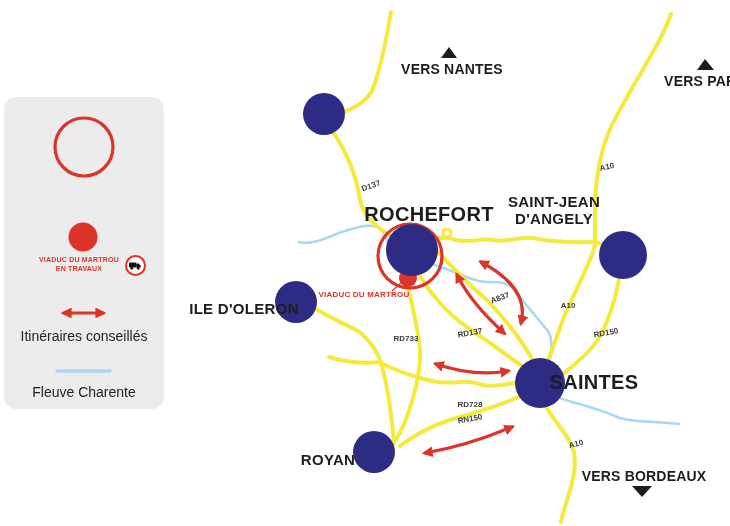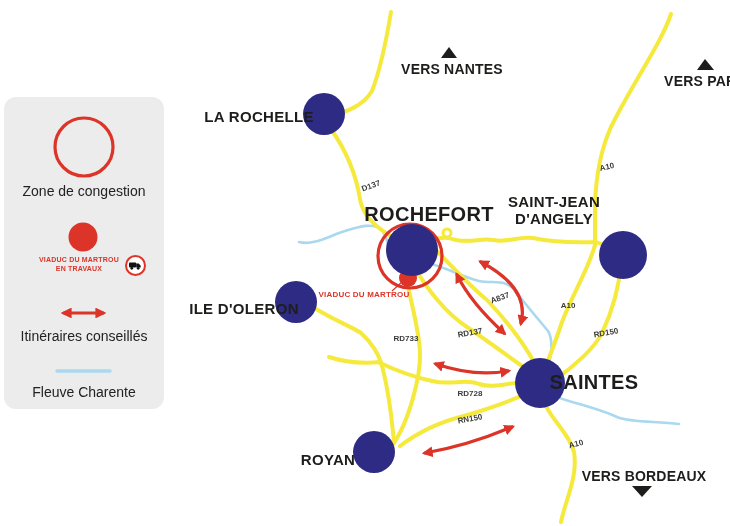--- a/index.html
+++ b/index.html
@@ -101,47 +101,45 @@
   <svg width="16" height="16" viewBox="0 0 20 20" style="position:absolute;left:0;top:0;">
     <rect x="2.5" y="7" width="9" height="6" rx="1" fill="#111"></rect>
     <path d="M11.5,8.2 h3.2 l2.4,2.6 v2.2 h-5.6 z" fill="#111"></path>
     <circle cx="6" cy="14.2" r="1.7" fill="#111"></circle>
     <circle cx="14" cy="14.2" r="1.7" fill="#111"></circle>
   </svg>
 </div>
 
 <div id="labels">
 
-  <div class="lbl city-lbl" style="left:259px;top:116px;">LA ROCHELLE</div>
   <div class="lbl city-lbl big" style="left:429px;top:214px;">ROCHEFORT</div>
   <div class="lbl city-lbl" style="left:230px;top:308px;margin-left:14px;">ILE D'OLERON</div>
   <div class="lbl city-lbl" style="left:554px;top:210px;line-height:17px;">
     <div>SAINT-JEAN</div>
     <div>D'ANGELY</div>
   </div>
   <div class="lbl city-lbl big" style="left:594px;top:382px;text-align:right;">SAINTES</div>
   <div class="lbl city-lbl" style="left:328px;top:459px;">ROYAN</div>
 
   <div class="lbl dir-lbl" style="left:452px;top:69px;">VERS NANTES</div>
   <div class="lbl dir-lbl" style="left:707px;top:81px;">VERS PARIS</div>
   <div class="lbl dir-lbl" style="left:644px;top:476px;">VERS BORDEAUX</div>
 
   <div class="lbl road-lbl" style="left:371px;top:186px;transform:translate(-50%,-50%) rotate(-20deg);">D137</div>
   <div class="lbl road-lbl" style="left:607px;top:167px;transform:translate(-50%,-50%) rotate(-12deg);">A10</div>
   <div class="lbl road-lbl" style="left:500px;top:298px;transform:translate(-50%,-50%) rotate(-20deg);">A837</div>
   <div class="lbl road-lbl" style="left:568px;top:305px;">A10</div>
   <div class="lbl road-lbl" style="left:606px;top:333px;transform:translate(-50%,-50%) rotate(-10deg);">RD150</div>
   <div class="lbl road-lbl" style="left:470px;top:333px;transform:translate(-50%,-50%) rotate(-10deg);">RD137</div>
   <div class="lbl road-lbl" style="left:406px;top:338px;">RD733</div>
-  <div class="lbl road-lbl" style="left:470px;top:393px;">RD728</div>
+  <div class="lbl road-lbl" style="left:470px;top:404px;">RD728</div>
   <div class="lbl road-lbl" style="left:470px;top:419px;transform:translate(-50%,-50%) rotate(-10deg);">RN150</div>
   <div class="lbl road-lbl" style="left:576px;top:444px;transform:translate(-50%,-50%) rotate(-14deg);">A10</div>
 
   <div class="lbl map-alert-lbl" style="left:364px;top:294px;">VIADUC DU MARTROU</div>
 
-  <div class="lbl legend-lbl" style="left:84px;top:191px;">Zone de congestion</div>
   <div class="lbl alert-lbl" style="left:79px;top:264px;">
     <div>VIADUC DU MARTROU</div>
     <div>EN TRAVAUX</div>
   </div>
   <div class="lbl legend-lbl" style="left:84px;top:336px;">Itinéraires conseillés</div>
   <div class="lbl legend-lbl" style="left:84px;top:392px;">Fleuve Charente</div>
 </div>
 
 </body></html>

